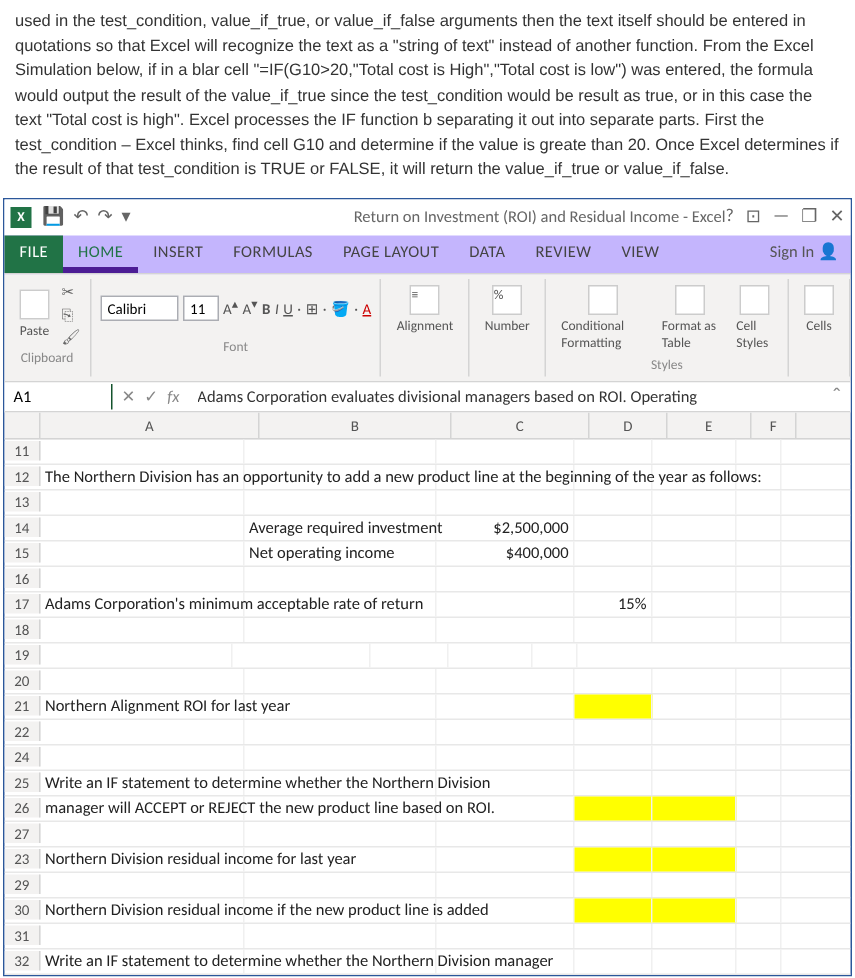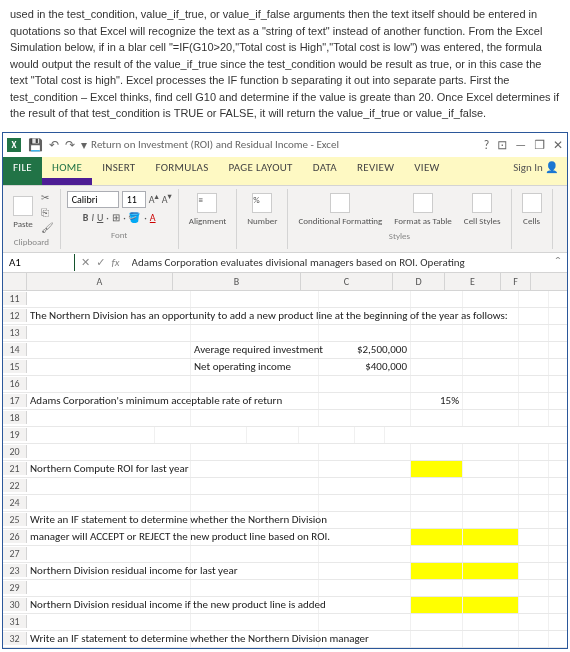--- a/index.html
+++ b/index.html
@@ -3,26 +3,26 @@
 <meta charset="utf-8">
 <style>
 *{box-sizing:border-box;margin:0;padding:0;font-family:Calibri,Arial,sans-serif}
 body{width:570px;background:#fff}
 .instr{background:#fff;padding:6px 10px;font-size:11px;line-height:1.5;font-family:Verdana,sans-serif;color:#333}
 .excel-win{border:1px solid #2b579a;margin:4px 2px 0}
 .titlebar{background:#fff;display:flex;align-items:center;height:24px;padding:0 4px;font-size:11px;color:#666}
 .titlebar .left{display:flex;gap:3px;align-items:center}
 .ex-icon{width:14px;height:14px;background:#217346;color:#fff;font-size:9px;font-weight:bold;display:flex;align-items:center;justify-content:center}
 .qat{color:#666;font-size:12px;display:flex;gap:6px;padding:0 4px}
-.titlebar .center{flex:1;text-align:left;color:#666}
+.titlebar .center{flex:1;text-align:right;color:#666}
 .titlebar .right{display:flex;gap:8px;color:#666;font-size:12px}
-.ribbon-tabs{display:flex;background:#fef9c3;border-bottom:1px solid #d4d4d4;font-size:11px}
+.ribbon-tabs{display:flex;background:#c4b5fd;border-bottom:1px solid #d4d4d4;font-size:11px}
 .tab{padding:4px 10px;color:#444;cursor:pointer;text-transform:uppercase;letter-spacing:.3px}
 .tab.file{background:#217346;color:#fff}
-.tab.active{border-bottom:7px solid #4c1d95;color:#217346}
+.tab.active{border-bottom:4px solid #4c1d95;color:#217346}
 .signin{margin-left:auto;padding:4px 8px;font-size:11px;color:#555}
 .ribbon{display:flex;background:#f3f2f1;border-bottom:1px solid #d4d4d4;padding:3px 0;font-size:10px}
 .rgroup{border-right:1px solid #d4d4d4;padding:2px 6px;display:flex;flex-direction:column;align-items:center;color:#666}
 .rgroup .top{display:flex;gap:4px;align-items:center;min-height:36px}
 .rgroup .lbl{font-size:9px;color:#888;margin-top:2px}
 .bigbtn{display:flex;flex-direction:column;align-items:center;padding:2px 4px;font-size:9px;color:#555}
 .bigbtn .ic{width:20px;height:20px;border:1px solid #ccc;margin-bottom:2px;background:#fff}
 .fontbox,.sizebox{border:1px solid #abadb3;background:#fff;padding:1px 4px;font-size:10px}
 .fontbox{width:52px}
 .sizebox{width:24px}
@@ -34,21 +34,21 @@
 .collapse{padding:0 6px;color:#888}
 .sheet{overflow:hidden}
 .colhdr{display:flex;background:#f3f2f1;border-bottom:1px solid #d4d4d4;font-size:10px;color:#555}
 .corner{width:24px;border-right:1px solid #d4d4d4}
 .ch{border-right:1px solid #d4d4d4;text-align:center;padding:2px 0}
 .ch.A{width:146px}.ch.B{width:128px}.ch.C{width:92px}.ch.D{width:52px}.ch.E{width:56px}.ch.F{width:30px}
 .rows{font-size:11px;color:#222}
 .row{display:flex;border-bottom:1px solid #e8e8e8;height:17px;align-items:center}
 .rh{width:24px;background:#f3f2f1;border-right:1px solid #d4d4d4;text-align:center;font-size:10px;color:#555}
 .cell{border-right:1px solid #f0f0f0;padding:0 3px;white-space:nowrap;overflow:visible;height:100%;display:flex;align-items:center}
-.cA{width:164px}.cB{width:128px}.cC{width:92px}.cD{width:52px}.cE{width:56px}.cF{width:30px}
+.cA{width:136px}.cB{width:128px}.cC{width:92px}.cD{width:52px}.cE{width:56px}.cF{width:30px}
 .num{justify-content:flex-end}
 .yel{background:#ffff00}
 .span{position:relative;overflow:visible;z-index:1}
 </style>
 </head>
 <body>
 
 <div class="instr">used in the test_condition, value_if_true, or value_if_false arguments then the text itself should be entered in quotations so that Excel will recognize the text as a "string of text" instead of another function.  From the Excel Simulation below, if in a blar cell "=IF(G10&gt;20,"Total cost is High","Total cost is low") was entered, the formula would output the result of the value_if_true since the test_condition would be result as true, or in this case the text "Total cost is high".  Excel processes the IF function b separating it out into separate parts.  First the test_condition – Excel thinks, find cell G10 and determine if the value is greate than 20.  Once Excel determines if the result of that test_condition is TRUE or FALSE, it will return the value_if_true or value_if_false.</div>
 
 <div class="excel-win">
@@ -93,21 +93,21 @@
           </div>
     <div style="display:flex;flex-direction:column;gap:2px">
      <span>✂</span>
      <span>⎘</span>
      <span>🖌</span>
     </div>
    </div>
    <div class="lbl">Clipboard</div>
   </div>
   <div class="rgroup">
-   <div class="top" style="flex-direction:column;gap:3px">
+   <div class="top" style="gap:3px">
     <div class="mini">
      <input class="fontbox" value="Calibri" style="">
      <input class="sizebox" value="11" style="">
      <span>A<sup>▴</sup></span>
      <span>A<sup>▾</sup></span>
     </div>
     <div class="mini">
      <b>B</b>
      <i>I</i>
      <u>U</u> ·
@@ -267,21 +267,21 @@
           <div class="rh">20</div>
           <div class="cell cA "></div>
           <div class="cell cB "></div>
           <div class="cell cC "></div>
           <div class="cell cD "></div>
           <div class="cell cE "></div>
           <div class="cell cF "></div>
         </div>
         <div class="row">
           <div class="rh">21</div>
-          <div class="cell cA span">Northern Compute ROI for last year</div>
+          <div class="cell cA span">Northern Alignment ROI for last year</div>
           <div class="cell cB "></div>
           <div class="cell cC "></div>
           <div class="cell cD yel"></div>
           <div class="cell cE "></div>
           <div class="cell cF "></div>
         </div>
         <div class="row">
           <div class="rh">22</div>
           <div class="cell cA "></div>
           <div class="cell cB "></div>

